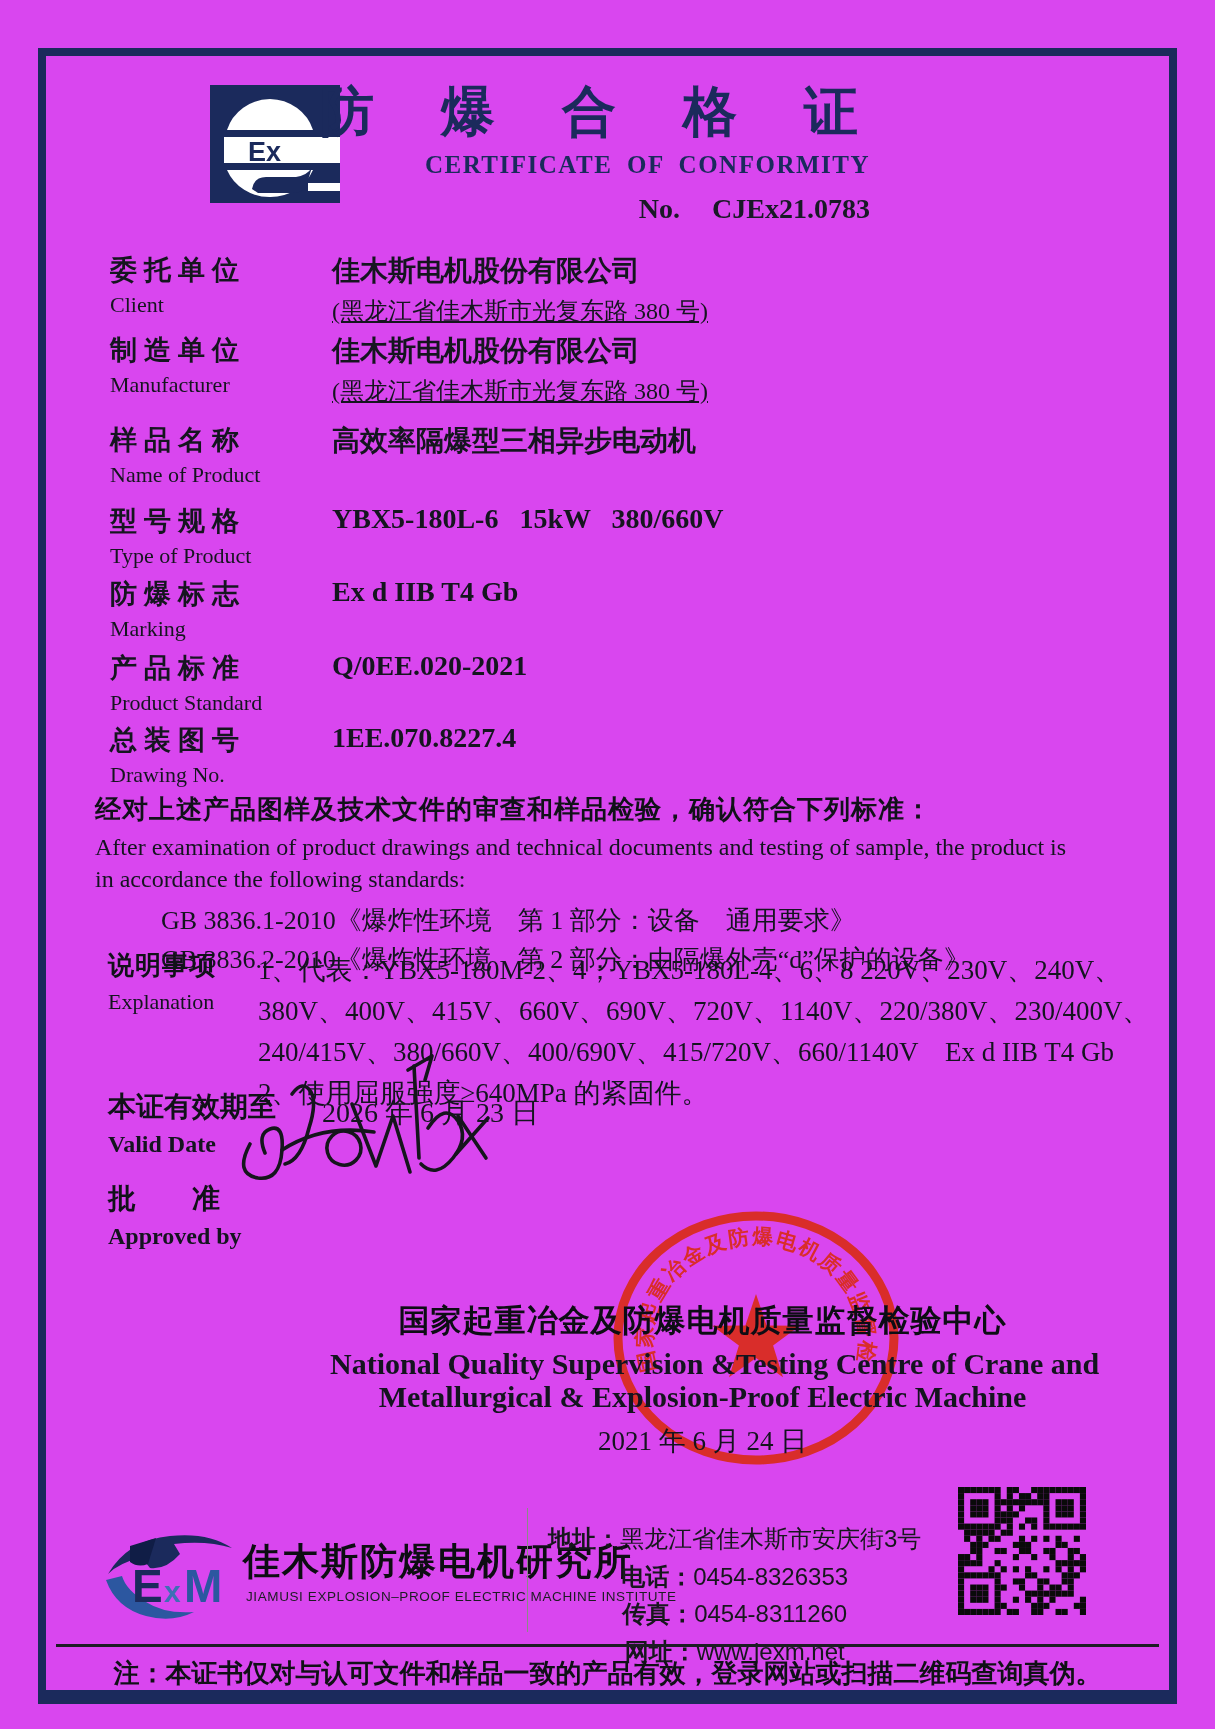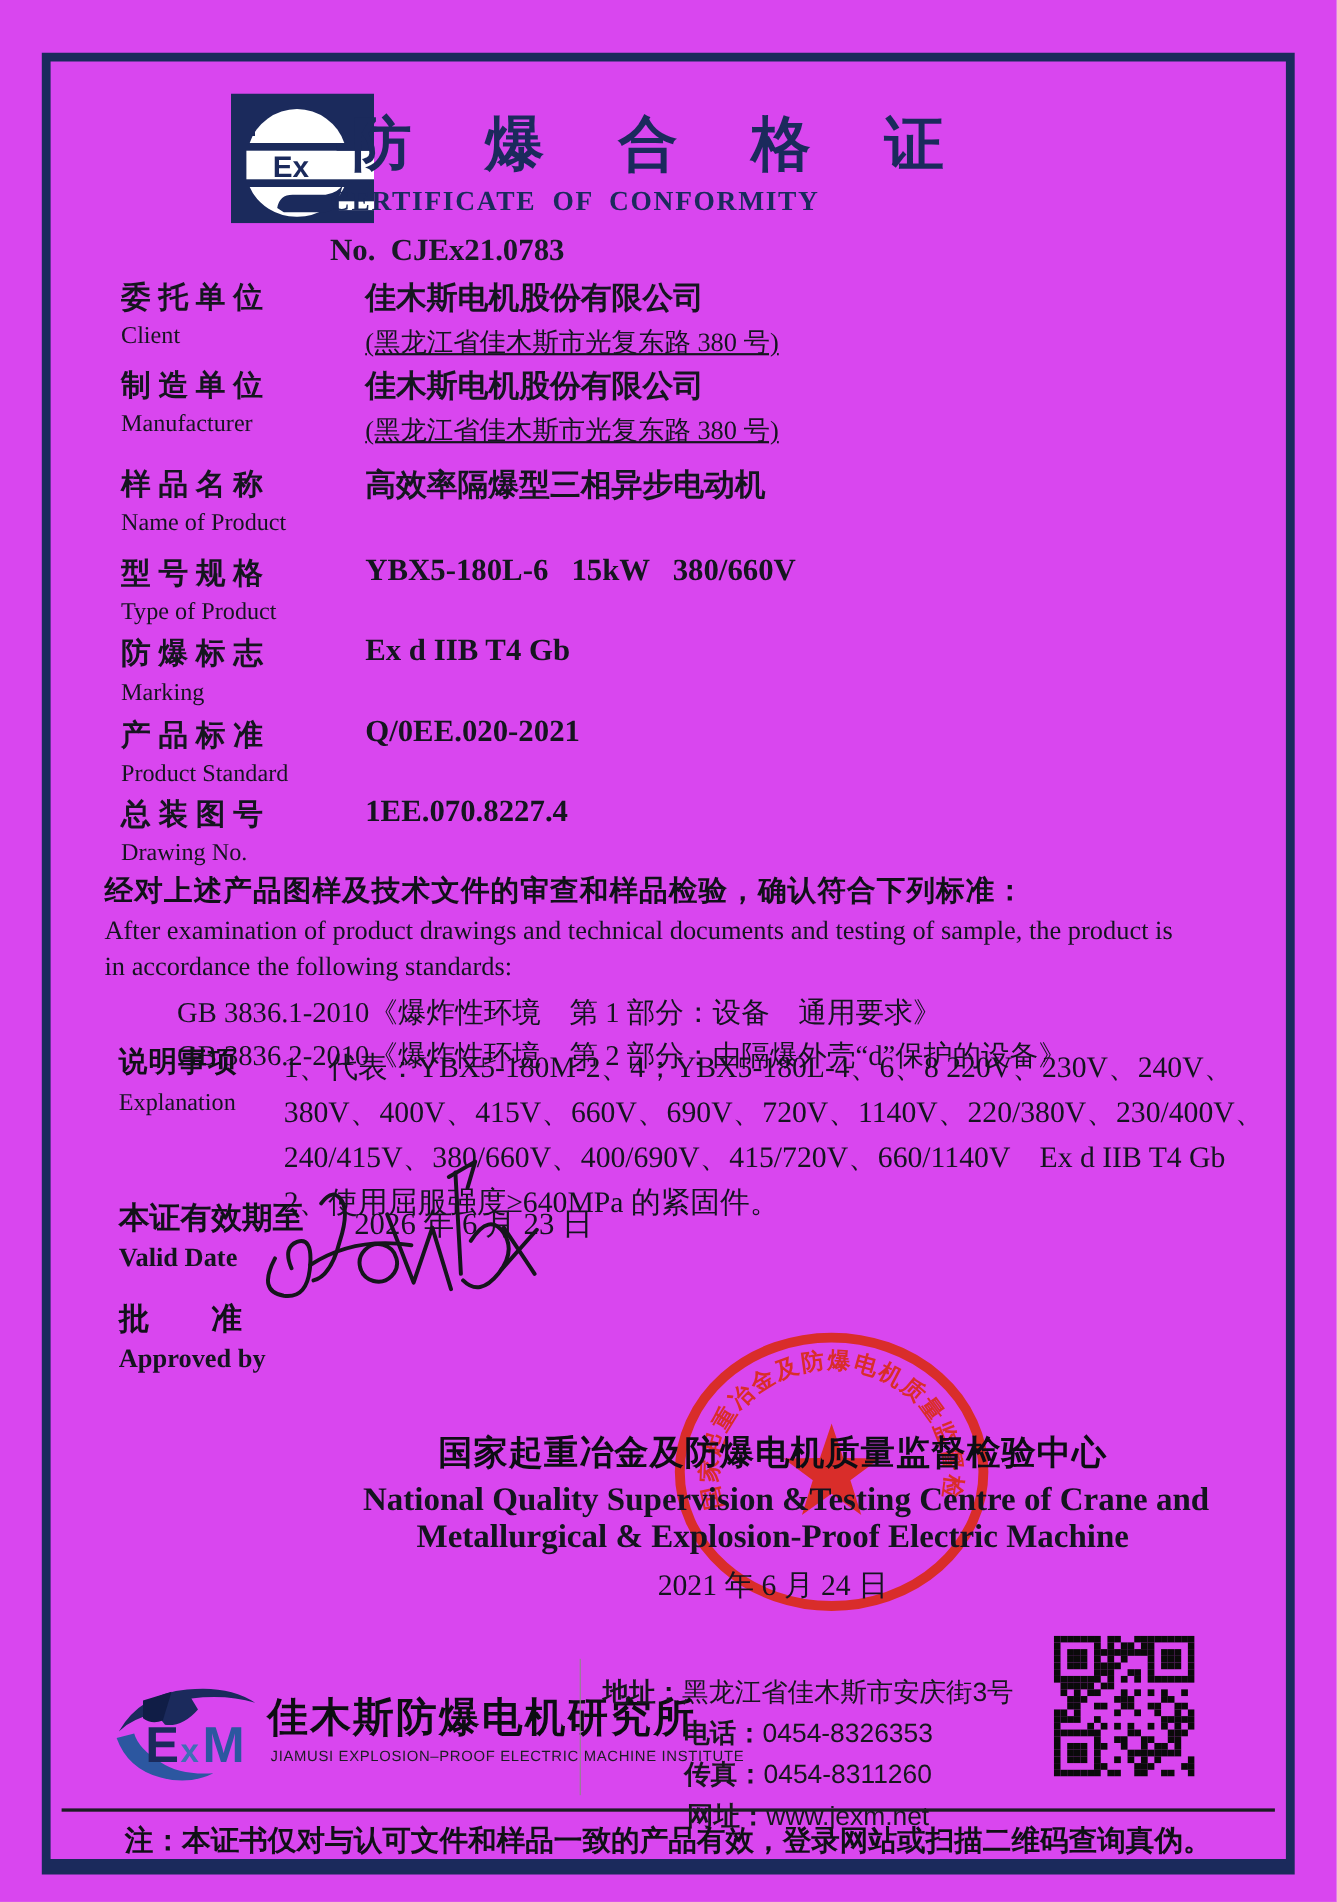--- a/index.html
+++ b/index.html
@@ -9,32 +9,32 @@
     background:#d946ef;overflow:hidden;
     font-family:"Liberation Serif","DejaVu Serif",serif;color:#14141f;
   }
   *{box-sizing:border-box;}
   .frame{
     position:absolute;left:38px;top:48px;width:1139px;height:1656px;
     border:8px solid #1b2a5c;border-bottom-width:14px;pointer-events:none;
   }
   
   .logo{position:absolute;left:210px;top:85px;width:130px;height:118px;}
-  .header{position:absolute;left:300px;top:95px;width:570px;text-align:left;}
+  .header{position:absolute;left:300px;top:76px;width:570px;text-align:right;}
   .title-cn{
     font-family:"Liberation Sans","DejaVu Sans",sans-serif;font-weight:bold;
     font-size:54px;letter-spacing:26px;color:#1b2a5c;white-space:nowrap;
     margin-left:20px;
   }
   .title-en{
     margin-top:2px;font-weight:bold;font-size:25px;color:#1b2a5c;
     letter-spacing:1.5px;word-spacing:7px;white-space:nowrap;
   }
   .cert-no{margin-top:14px;font-size:28px;font-weight:bold;color:#191926;}
-  .cert-no .num{margin-left:14px;}
+  .cert-no .num{margin-left:32px;}
   
   .frow{position:absolute;left:110px;display:flex;width:1000px;}
   .flabel{width:222px;flex:none;}
   .flabel .cn{
     font-family:"Liberation Sans","DejaVu Sans",sans-serif;font-weight:bold;
     font-size:27px;letter-spacing:7px;color:#15151f;white-space:nowrap;
   }
   .flabel .en{font-size:22px;margin-top:4px;color:#15151f;white-space:nowrap;}
   .fval{padding-top:0px;}
   .fval .v{

